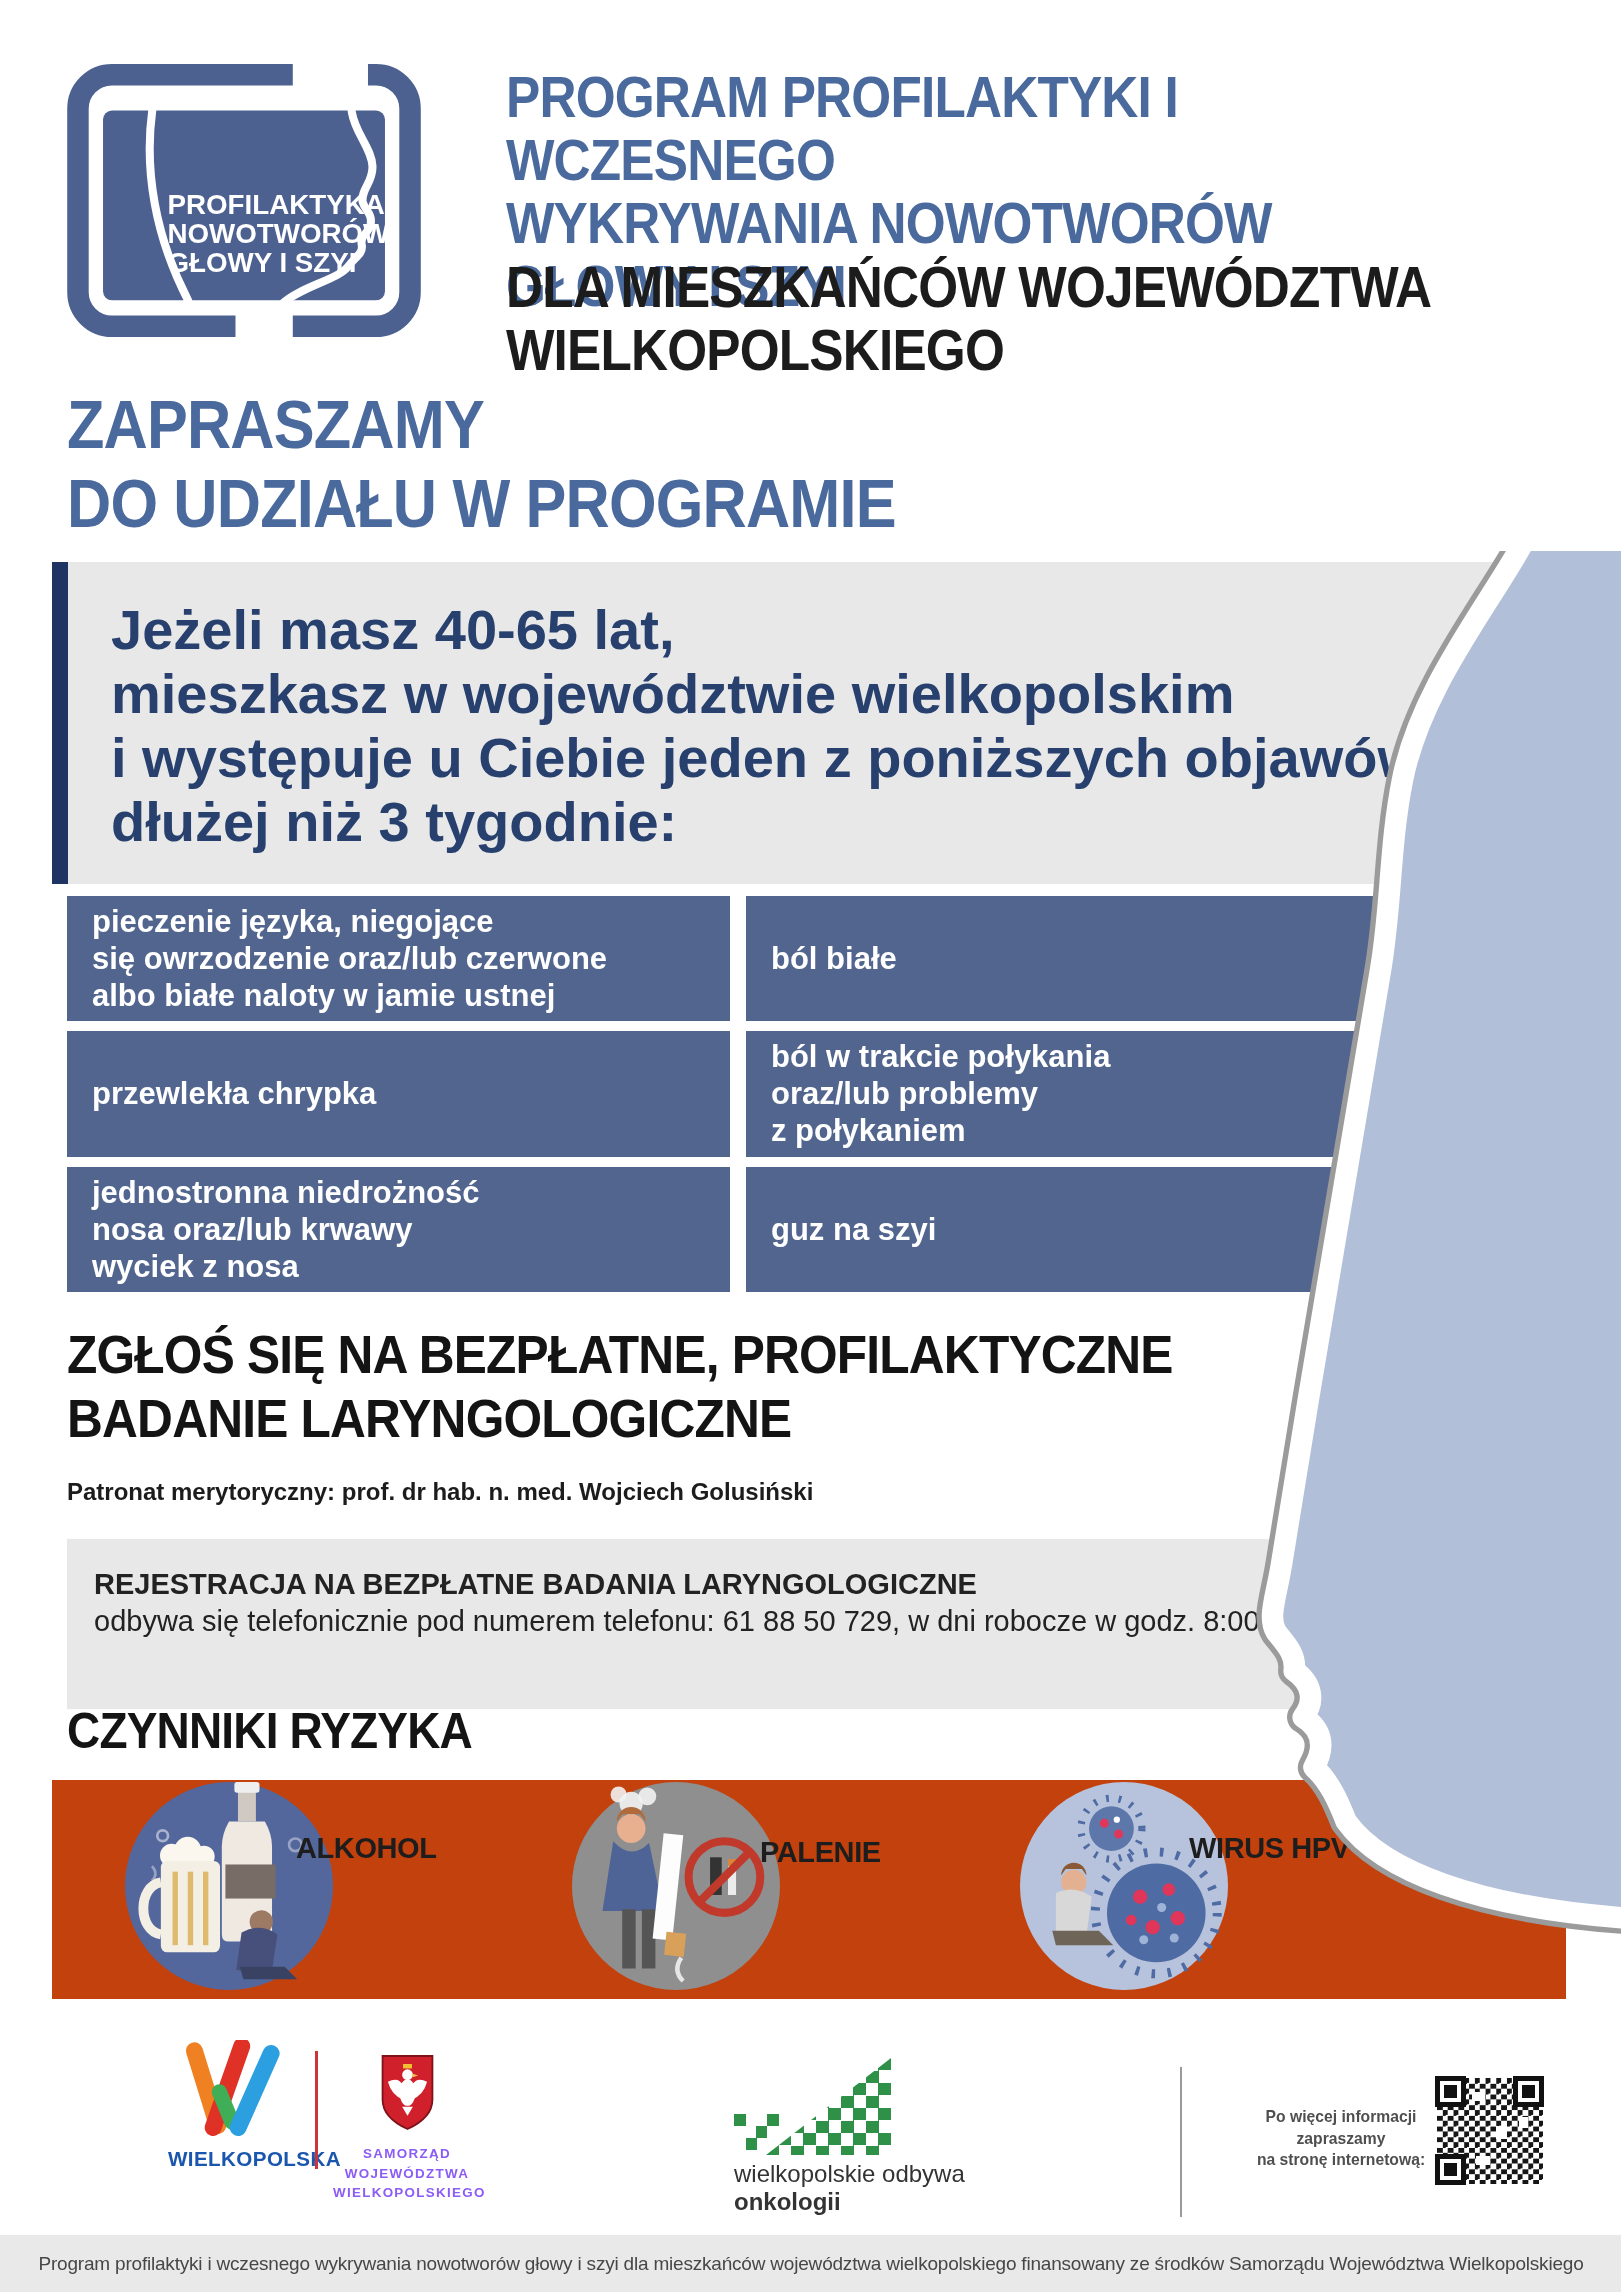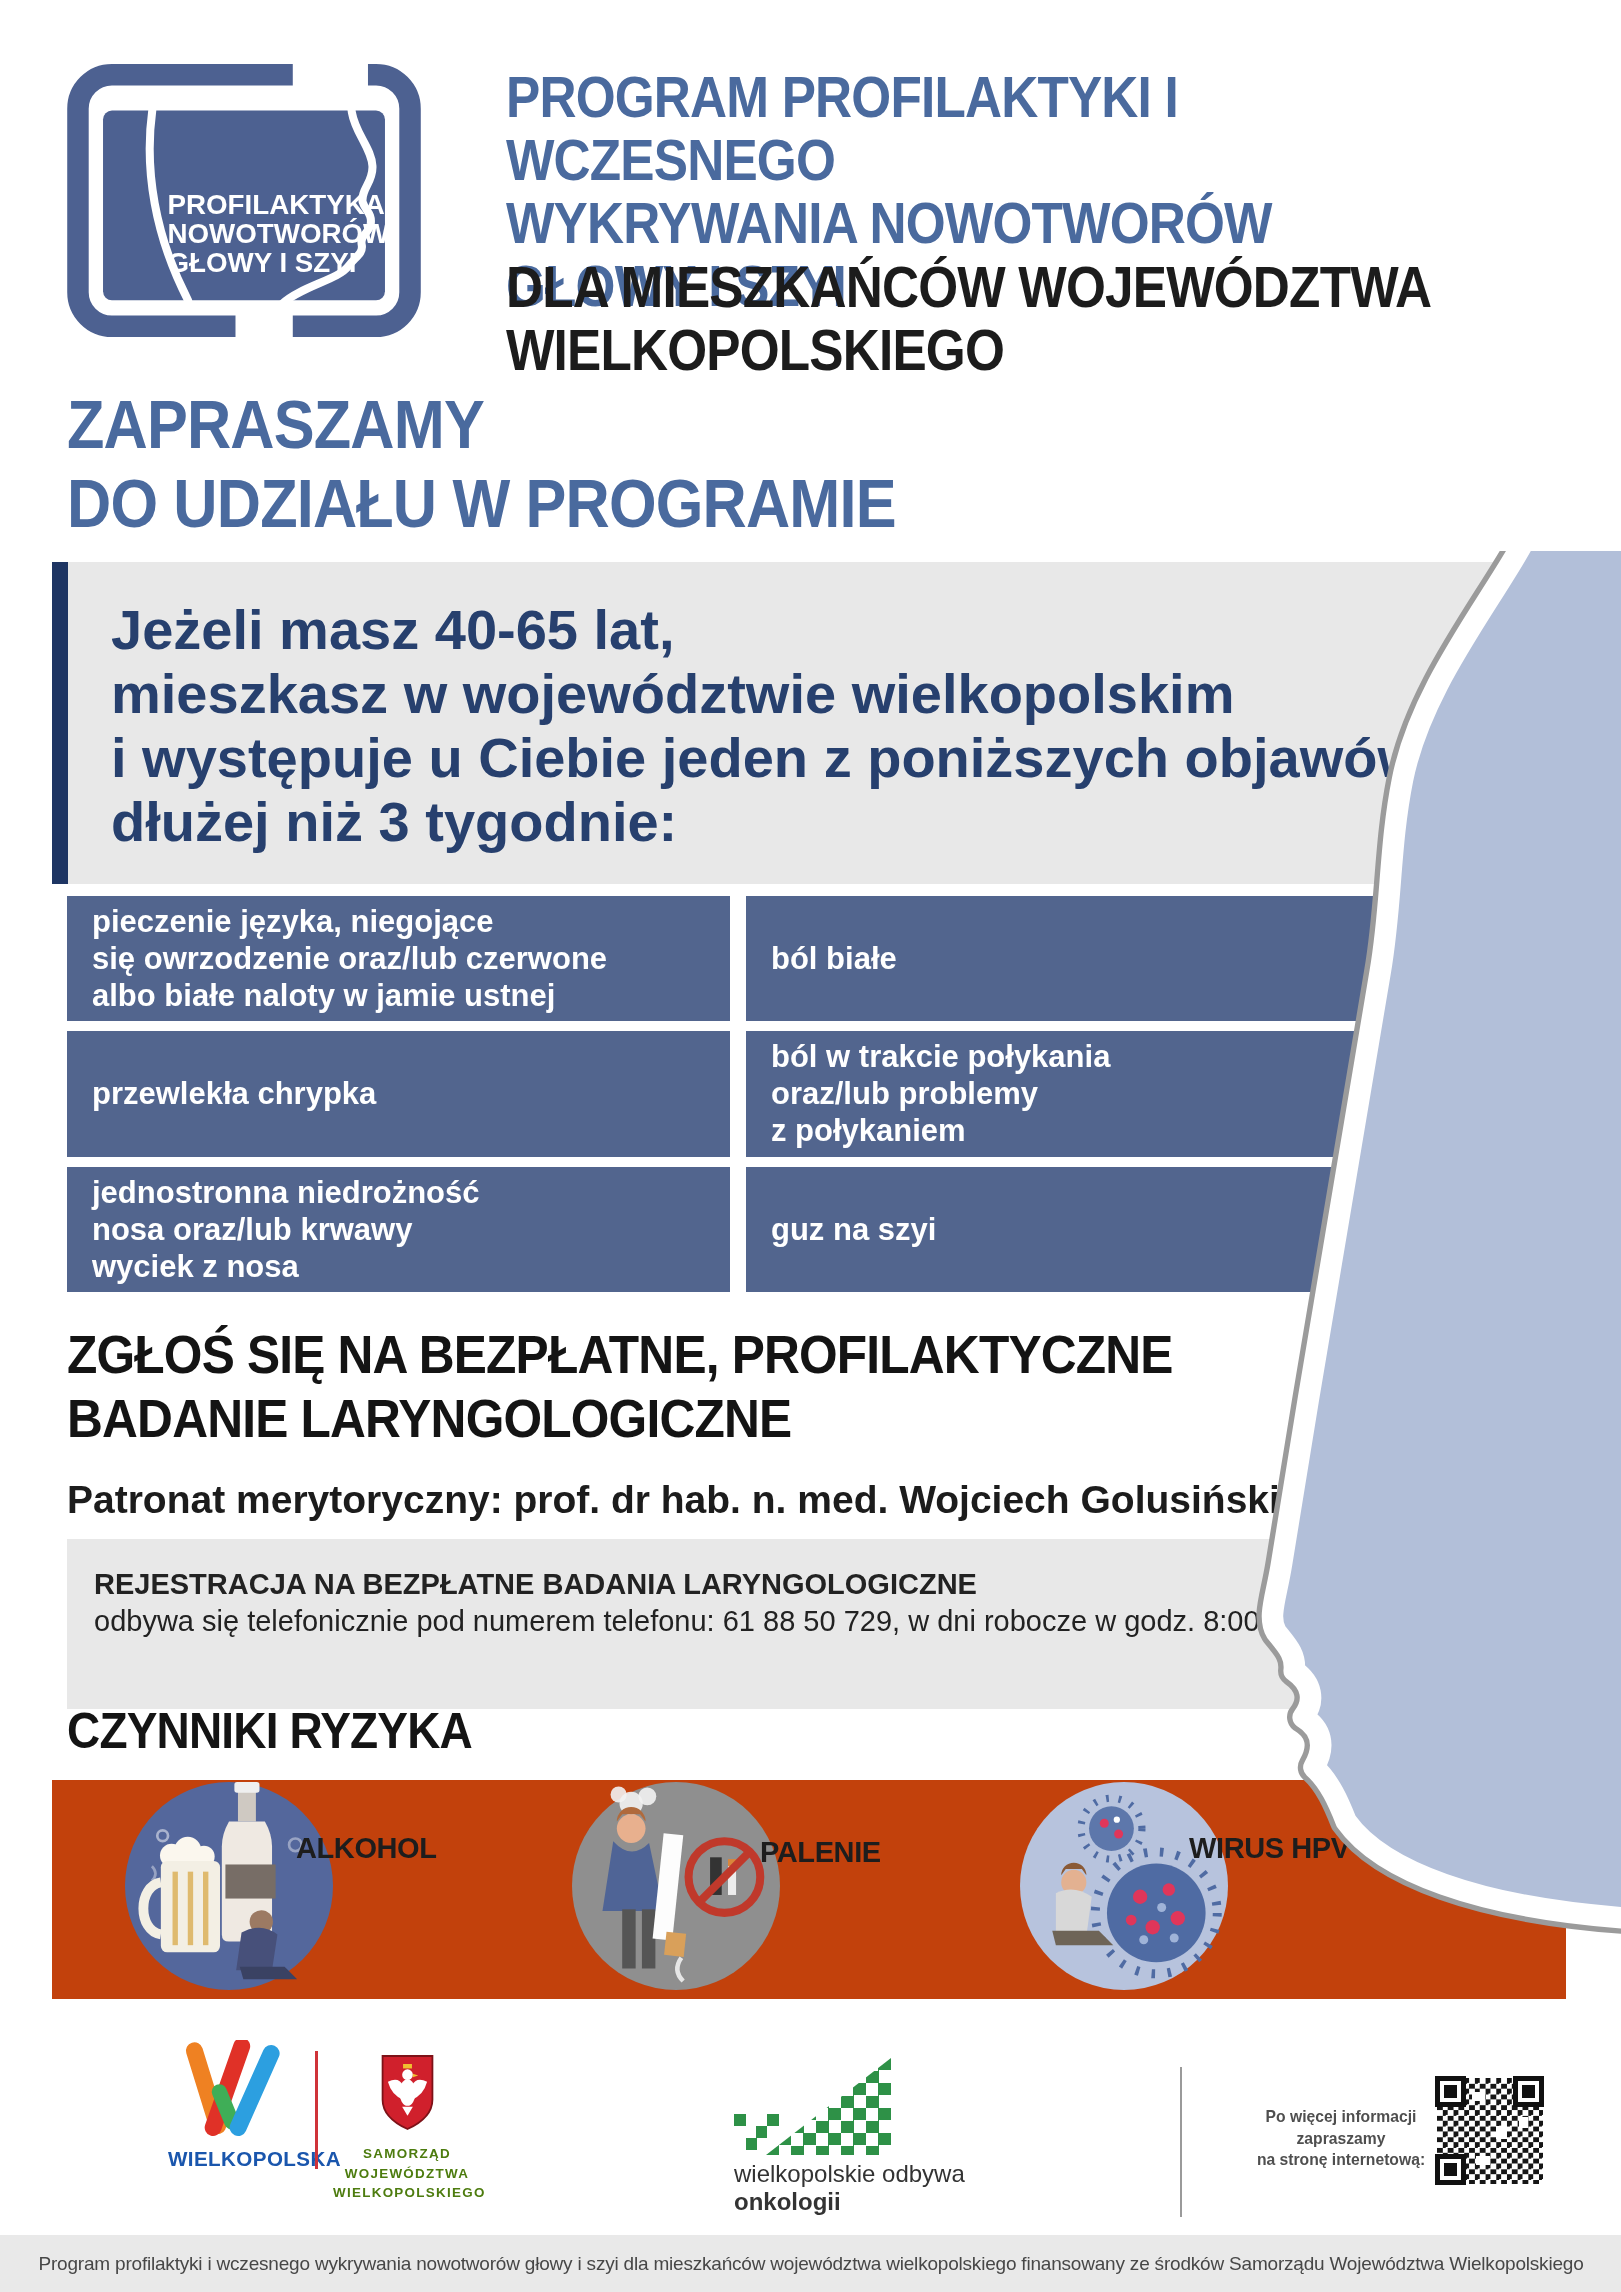--- a/index.html
+++ b/index.html
@@ -47,21 +47,21 @@
   .sym-cell{
     background:#52658e;color:#fff;display:flex;align-items:center;
     padding-left:25px;box-sizing:border-box;font-size:31px;line-height:37px;font-weight:bold;
   }
 
   
   #cta{
     left:67px;top:1322px;font-size:54px;line-height:64px;font-weight:bold;color:#141414;
     letter-spacing:-0.9px;transform:scaleX(.92);transform-origin:0 0;
   }
-  #patron{left:67px;top:1478px;font-size:39px;font-weight:bold;color:#1c1c1c;text-align:right;}
+  #patron{left:67px;top:1478px;font-size:24px;font-weight:bold;color:#1c1c1c;text-align:right;}
 
   
   #info-box{
     left:67px;top:1539px;width:1290px;height:170px;background:#e8e8e8;
     box-sizing:border-box;padding:16px 0 0 27px;font-size:29px;line-height:37px;color:#222;
   }
   .info-gap{height:10.7px;}
   .b{font-weight:bold;}
 
   
@@ -71,21 +71,21 @@
   }
   #risk-band{left:52px;top:1780px;width:1514px;height:219px;background:#c2410c;}
   .risk-circle{position:absolute;top:1.8px;width:208px;height:208px;}
   .risk-label{position:absolute;font-size:29px;font-weight:bold;color:#1d1d1d;letter-spacing:-0.4px;}
 
   
   #wlkp{left:168px;top:2040px;width:125px;text-align:center;}
   #wlkp-label{font-size:20.6px;font-weight:bold;color:#1a56ad;letter-spacing:0.4px;margin-top:3.6px;}
   #red-divider{left:315px;top:2051px;width:2.7px;height:118px;background:#cf3339;}
   #crest{left:333px;top:2053px;width:148px;text-align:center;}
-  #crest-label{font-size:13.4px;font-weight:bold;color:#4d7c0f;letter-spacing:1.3px;line-height:19.7px;margin-top:9px;}
+  #crest-label{font-size:13.4px;font-weight:bold;color:#8b5cf6;letter-spacing:1.3px;line-height:19.7px;margin-top:9px;}
   #onko{left:734px;top:2058px;width:287px;}
   #onko-pattern{
     margin-left:32px;width:125px;height:97px;
     background:conic-gradient(#2e9147 0 90deg,transparent 90deg 180deg,#2e9147 180deg 270deg,transparent 270deg);
     background-size:25px 25px;
     clip-path:polygon(100% 0,100% 100%,0 100%);
   }
   .loose-sq{position:absolute;width:11.6px;height:11.6px;background:#2e9147;}
   #onko-label{font-size:24px;color:#333;margin-top:5.4px;}
   #gray-divider{left:1180px;top:2067px;width:1.8px;height:150px;background:#9a9a9a;}

